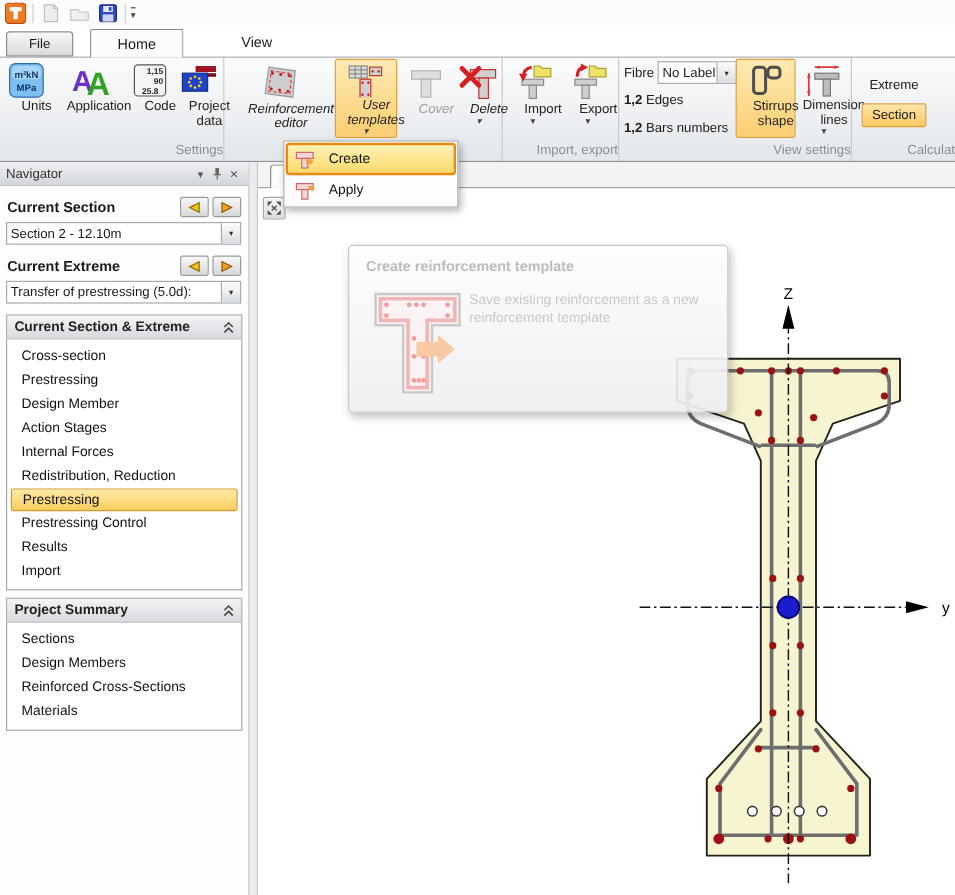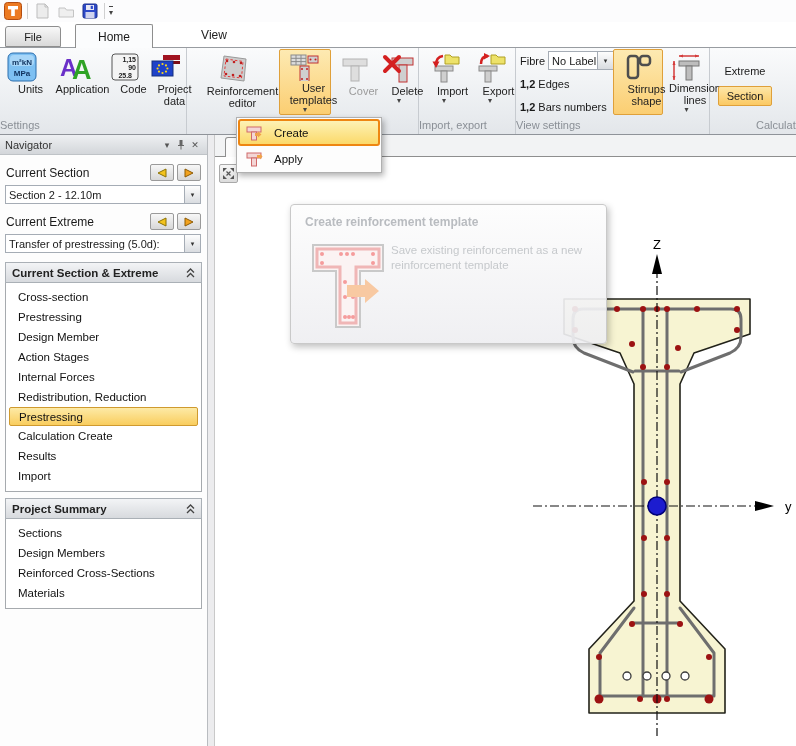--- a/index.html
+++ b/index.html
@@ -18,21 +18,21 @@
     background:linear-gradient(#f8f8f8,#d9d9d9);display:flex;align-items:center;justify-content:center;}
   .tab{width:78px;height:24px;display:flex;align-items:center;justify-content:center;font-size:12px;}
   .tab.active{border:1px solid #8e8e8e;border-bottom:none;border-radius:2px 2px 0 0;background:#fbfcfd;margin-bottom:-1px;}
   .tab.inactive{color:#222;}
 
   
   .ribbon{height:88px;border-top:1px solid #989ca1;border-bottom:1px solid #8f9399;
     background:linear-gradient(#fafbfc,#e9ecef 75%,#e3e6ea);display:flex;overflow:hidden;}
   .rgroup{display:flex;flex-direction:column;border-right:1px solid #c7cbd0;}
   .rgroup-content{flex:1;display:flex;align-items:flex-start;padding:1px 2px 0;}
-  .rgroup-label{height:16px;font-size:11px;color:#8a8f96;text-align:left;line-height:15px;}
+  .rgroup-label{height:16px;font-size:11px;color:#8a8f96;text-align:right;line-height:15px;}
   .rbtn{display:flex;flex-direction:column;align-items:center;padding-top:2px;height:66px;
     border:1px solid transparent;border-radius:2px;font-size:11px;line-height:12px;text-align:center;color:#222;}
   .rbtn .lbl{margin-top:1px;margin-left:17px;}
   .rbtn .caret{font-size:8px;color:#444;line-height:8px;}
   .rbtn.hl{background:linear-gradient(#fdeab2,#fbce72);border-color:#dfa03a;}
   .rbtn.disabled{color:#9b9b9b;}
   .sbtn{width:54px;height:20px;font-size:11px;display:flex;align-items:center;justify-content:center;border-radius:2px;}
   .sbtn.hl{background:linear-gradient(#fde6a8,#fbc963);border:1px solid #dfa03a;}
   .vs-left{display:flex;flex-direction:column;gap:4px;padding:3px 2px 0 4px;width:97px;}
   .vs-row{display:flex;align-items:center;gap:3px;height:19px;}
@@ -46,21 +46,21 @@
   .main{position:absolute;left:0;top:135px;width:796px;height:611px;display:flex;}
 
   
   .navigator{width:208px;height:100%;background:#fdfdfd;border-right:1px solid #b9bcc0;display:flex;flex-direction:column;}
   .nav-header{height:20px;background:linear-gradient(#eef0f2,#d3d6da);border-bottom:1px solid #bfc3c7;
     display:flex;align-items:center;padding:0 5px;font-size:11px;color:#333;}
   .nav-header .spacer{flex:1;}
   .nav-hicon{width:14px;display:flex;justify-content:center;color:#555;font-size:9px;}
   .nav-body{flex:1;padding:6px 5px;}
   .nav-label-row{display:flex;align-items:center;margin:3px 1px 4px;}
-  .nav-label{font-weight:normal;font-size:12px;flex:1;}
+  .nav-label{font-weight:bold;font-size:12px;flex:1;}
   .arrbtn{width:24px;height:17px;border:1px solid #9a9a9a;border-radius:2px;background:linear-gradient(#f7f7f7,#d7d7d7);
     display:flex;align-items:center;justify-content:center;margin-left:3px;}
   .nav-combo{width:196px;margin-bottom:9px;}
   .group-header{height:21px;margin-top:6px;border:1px solid #aab0b6;background:linear-gradient(#f3f4f6,#d7dade);
     display:flex;align-items:center;padding:0 6px;font-weight:bold;font-size:11.5px;color:#222;}
   .group-header .spacer{flex:1;}
   .navlist{border:1px solid #a6aaae;border-top:none;background:#fff;padding:4px 0 5px;margin:0;list-style:none;}
   .navlist li{height:20px;line-height:20px;padding-left:12px;font-size:11.5px;color:#111;}
   .navlist li.selected{margin:0 3px;padding-left:9px;border:1px solid #cf9a2f;border-radius:2px;
     background:linear-gradient(#fdeaa6,#f9cd5e);height:19px;line-height:18px;}
@@ -179,21 +179,21 @@
               <circle cx="7.6" cy="16.5" r="1.1"></circle>
                 <circle cx="9" cy="13.4" r="1.1"></circle>
             </g>
           </svg>
           <span class="lbl">Project data</span>
         </div>
       </div>
       <div class="rgroup-label">Settings</div>
     </div>
 
-    <div class="rgroup" style="width:232px;">
+    <div class="rgroup" style="width:232px;font-style:italic;">
       <div class="rgroup-content">
         <div class="rbtn" style="width:90px;">
           <svg width="34" height="32">
             <polygon points="7,4 29,7 27,29 4,26" fill="#cdcdcd" stroke="#9a9a9a"></polygon>
             <polygon points="9,7 26,9.5 24.5,26 7,24" fill="none" stroke="#e03b3b" stroke-dasharray="2.5 2"></polygon>
             <g fill="#c02020">
                 <circle cx="10" cy="9" r="1.3"></circle>
                 <circle cx="24" cy="11" r="1.3"></circle>
                 <circle cx="23" cy="24" r="1.3"></circle>
               <circle cx="9" cy="22" r="1.3"></circle>
@@ -393,21 +393,21 @@
             </svg>
         </div>
         <ul class="navlist">
           <li>Cross-section</li>
           <li>Prestressing</li>
           <li>Design Member</li>
           <li>Action Stages</li>
           <li>Internal Forces</li>
           <li>Redistribution, Reduction</li>
           <li class="selected">Prestressing</li>
-          <li>Calculation Create</li>
+          <li>Prestressing Control</li>
           <li>Results</li>
           <li>Import</li>
         </ul>
 
         <div class="group-header">
           <span>Project Summary</span>
           <span class="spacer"></span>
           <svg width="9" height="10">
             <path d="M1 4.5 L4.5 1 L8 4.5 M1 9 L4.5 5.5 L8 9" fill="none" stroke="#444" stroke-width="1.3"></path>
             </svg>

